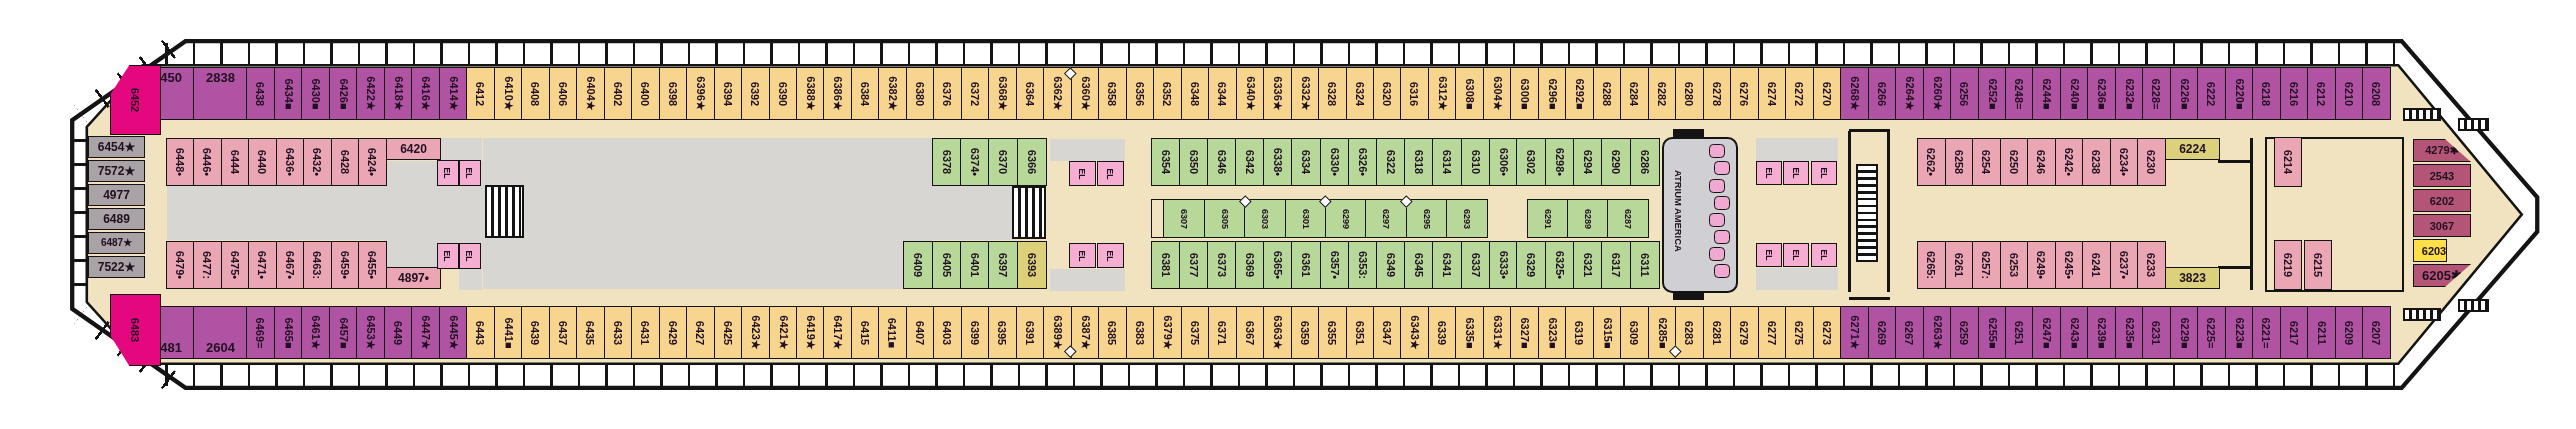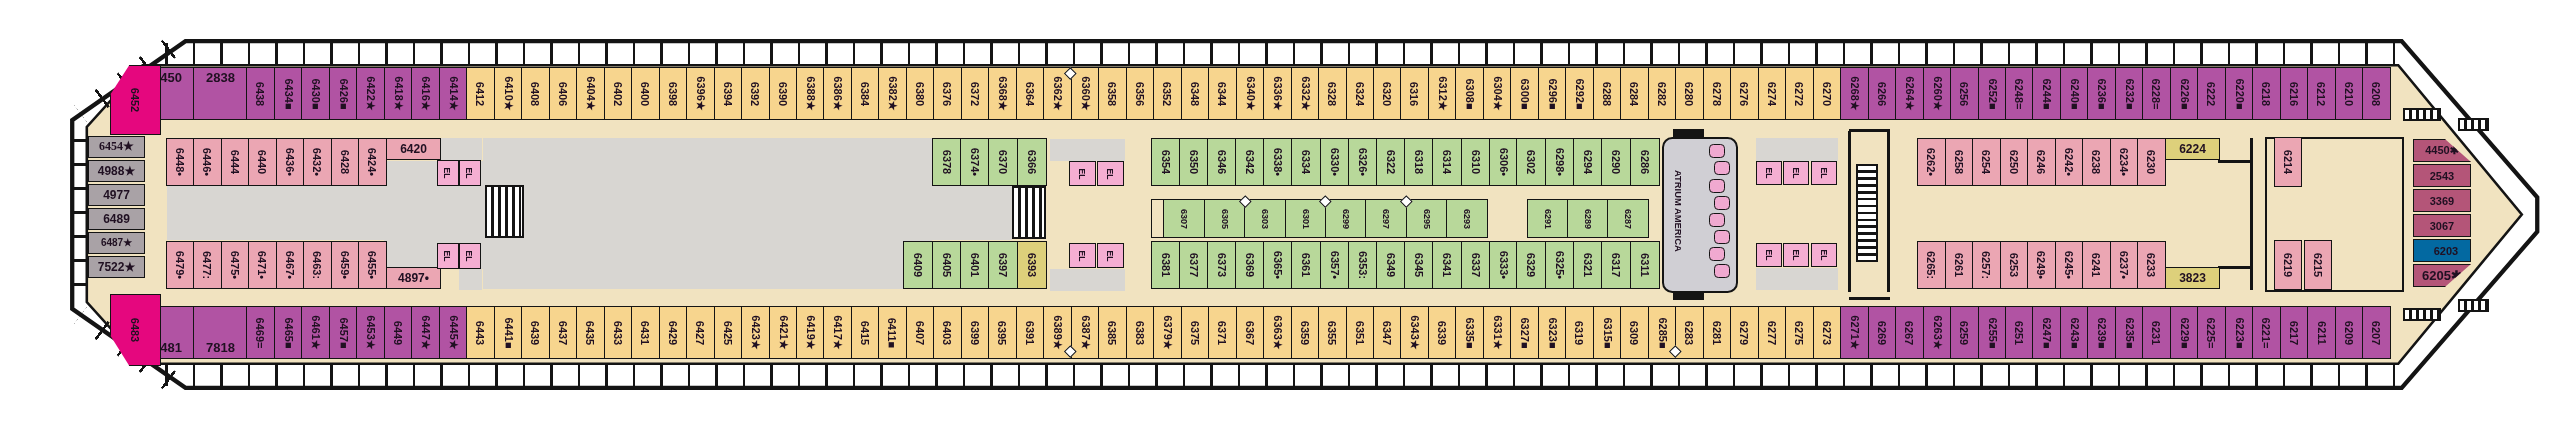--- a/index.html
+++ b/index.html
@@ -324,21 +324,21 @@
       <div class="abs cabin" style="left: 2335px; top: 67px; width: 29px; height: 53px; background: rgb(177, 83, 163);">
         <span class="vlab">6210</span>
       </div>
       <div class="abs cabin" style="left: 2362px; top: 67px; width: 29px; height: 53px; background: rgb(177, 83, 163);">
         <span class="vlab">6208</span>
       </div>
       <div class="abs cabin lab-bottom" style="left: 140px; top: 306px; width: 55px; height: 53px; background: rgb(177, 83, 163);">
         <span class="hlab">6481</span>
       </div>
       <div class="abs cabin lab-bottom" style="left: 193px; top: 306px; width: 55px; height: 53px; background: rgb(177, 83, 163);">
-        <span class="hlab">7818</span>
+        <span class="hlab">2604</span>
       </div>
       <div class="abs cabin" style="left: 246px; top: 306px; width: 29px; height: 53px; background: rgb(177, 83, 163);">
         <span class="vlab">6469=</span>
       </div>
       <div class="abs cabin" style="left: 274px; top: 306px; width: 29px; height: 53px; background: rgb(177, 83, 163);">
         <span class="vlab">6465■</span>
       </div>
       <div class="abs cabin" style="left: 301px; top: 306px; width: 29px; height: 53px; background: rgb(177, 83, 163);">
         <span class="vlab">6461★</span>
       </div>
@@ -844,50 +844,50 @@
       <div class="abs cabin" style="left: 1527px; top: 199px; width: 42px; height: 39px; background: rgb(184, 216, 154);">
         <span class="vlab mini-f">6291</span>
       </div>
       <div class="abs cabin" style="left: 1567px; top: 199px; width: 42px; height: 39px; background: rgb(184, 216, 154);">
         <span class="vlab mini-f">6289</span>
       </div>
       <div class="abs cabin" style="left: 1607px; top: 199px; width: 42px; height: 39px; background: rgb(184, 216, 154);">
         <span class="vlab mini-f">6287</span>
       </div>
       <div class="abs cabin" style="left: 88px; top: 136px; width: 57px; height: 21.5px; background: rgb(169, 162, 166);">
-        <span class="hlab" style="font-size: 12px; font-family: Liberation Serif, serif;">6454★</span>
+        <span class="hlab" style="font-size: 12px;">6454★</span>
       </div>
       <div class="abs cabin" style="left: 88px; top: 160px; width: 57px; height: 21.5px; background: rgb(169, 162, 166);">
-        <span class="hlab" style="font-size: 12px;">4988★</span>
+        <span class="hlab" style="font-size: 12px;">7572★</span>
       </div>
       <div class="abs cabin" style="left: 88px; top: 184px; width: 57px; height: 21.5px; background: rgb(169, 162, 166);">
         <span class="hlab" style="font-size: 12px;">4977</span>
       </div>
       <div class="abs cabin" style="left: 88px; top: 208px; width: 57px; height: 21.5px; background: rgb(169, 162, 166);">
         <span class="hlab" style="font-size: 12px;">6489</span>
       </div>
       <div class="abs cabin" style="left: 88px; top: 232px; width: 57px; height: 21.5px; background: rgb(169, 162, 166);">
         <span class="hlab" style="font-size: 10px;">6487★</span>
       </div>
       <div class="abs cabin" style="left: 88px; top: 256px; width: 57px; height: 21.5px; background: rgb(169, 162, 166);">
         <span class="hlab" style="font-size: 12px;">7522★</span>
       </div>
       <div class="abs cabin" style="left: 2413px; top: 139px; width: 58px; height: 23px; background: rgb(180, 85, 120); clip-path: polygon(0px 0px, 55% 0px, 100% 100%, 0px 100%);">
-        <span class="hlab" style="font-size: 11px;">4450✱</span>
+        <span class="hlab" style="font-size: 11px;">4279✱</span>
       </div>
       <div class="abs cabin" style="left: 2413px; top: 164px; width: 58px; height: 23px; background: rgb(180, 85, 120);">
         <span class="hlab" style="font-size: 11px;">2543</span>
       </div>
       <div class="abs cabin" style="left: 2413px; top: 189px; width: 58px; height: 23px; background: rgb(180, 85, 120);">
-        <span class="hlab" style="font-size: 11px;">3369</span>
+        <span class="hlab" style="font-size: 11px;">6202</span>
       </div>
       <div class="abs cabin" style="left: 2413px; top: 214px; width: 58px; height: 23px; background: rgb(180, 85, 120);">
         <span class="hlab" style="font-size: 11px;">3067</span>
       </div>
-      <div class="abs cabin" style="left: 2413px; top: 239px; width: 58px; height: 23px; background: #0369a1; padding-left: 8px;">
+      <div class="abs cabin" style="left: 2413px; top: 239px; width: 34px; height: 23px; background: #fde047; padding-left: 8px;">
         <span class="hlab" style="font-size: 11px;">6203</span>
       </div>
       <div class="abs cabin" style="left: 2413px; top: 264px; width: 58px; height: 23px; background: rgb(180, 85, 120); clip-path: polygon(0px 0px, 100% 0px, 55% 100%, 0px 100%);">
         <span class="hlab" style="font-size: 13px;">6205✱</span>
       </div>
       <div class="abs cabin" style="left: 110px; top: 65px; width: 51px; height: 70px; background: rgb(229, 7, 126); clip-path: polygon(0px 43%, 38% 0px, 100% 0px, 100% 100%, 0px 100%);">
         <span class="vlab" style="font-size: 11px;">6452</span>
       </div>
       <div class="abs cabin" style="left: 110px; top: 294px; width: 51px; height: 72px; background: rgb(229, 7, 126); clip-path: polygon(0px 0px, 100% 0px, 100% 100%, 38% 100%, 0px 57%);">
         <span class="vlab" style="font-size: 11px;">6483</span>

